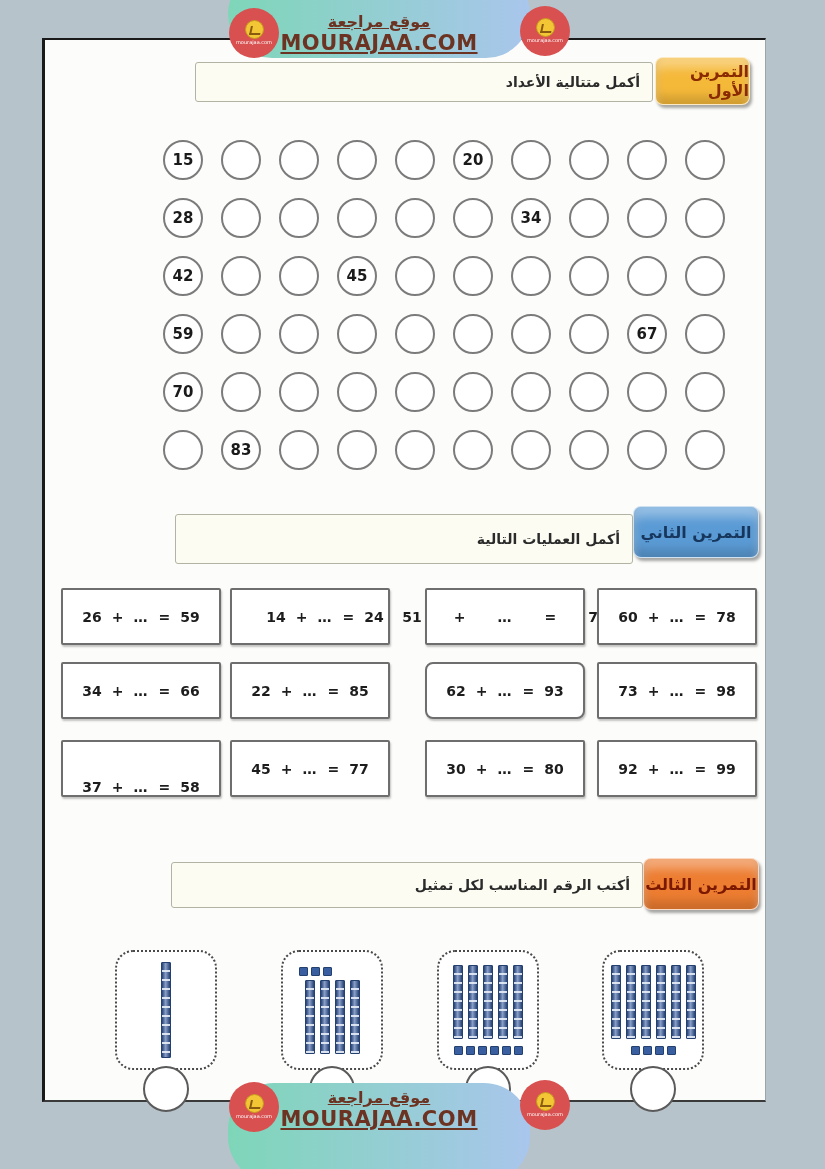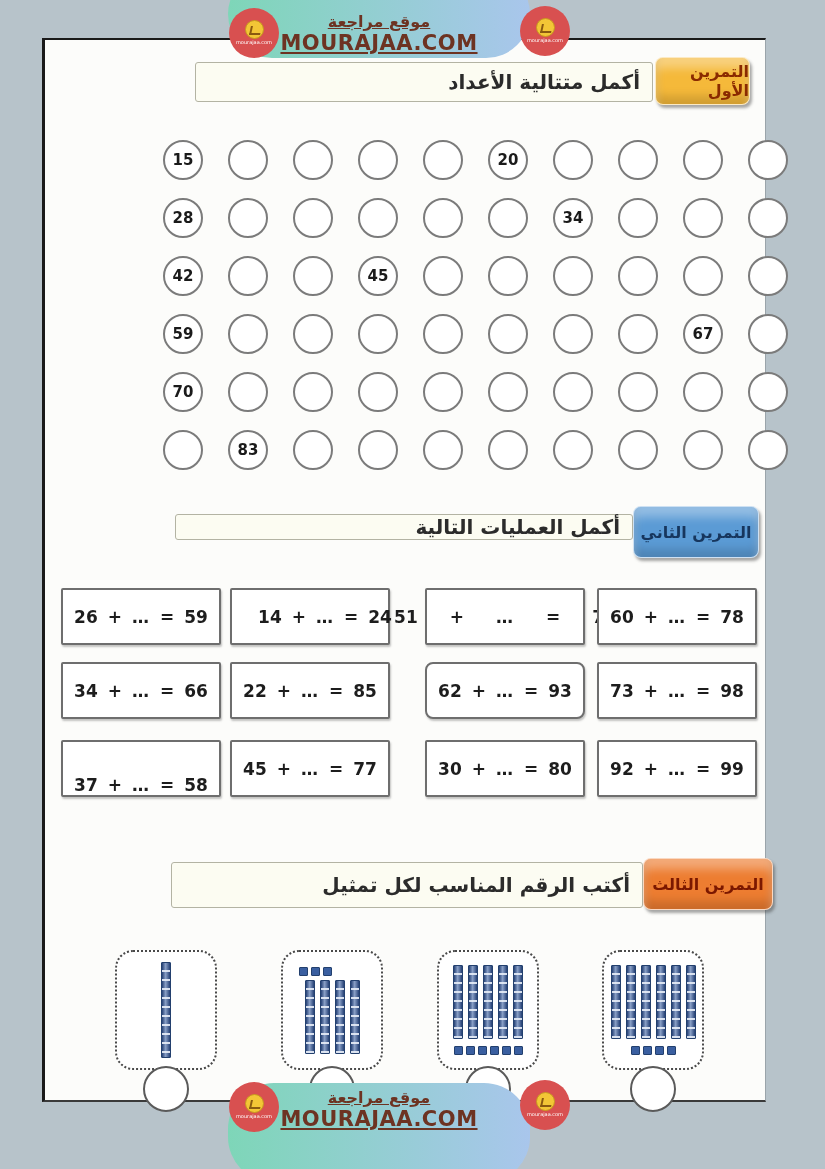--- a/index.html
+++ b/index.html
@@ -34,42 +34,42 @@
 
   
   .ex-label { position:absolute; display:flex; align-items:center; justify-content:center;
     font-weight:bold; font-size:16px; direction:rtl; border-radius:8px;
     box-shadow:2px 3px 3px rgba(60,60,60,.45), inset 0 10px 10px rgba(255,255,255,.35), inset 0 -8px 10px rgba(0,0,0,.15);
     border:1px solid rgba(255,255,255,.7); }
   .ex-label.ex1 { left:610px; top:17px; width:95px; height:48px;
     background:var(--ex1-bg,#f5b93a); color:var(--ex1-text,#8a2a00); }
   .ex-label.ex2 { left:588px; top:466px; width:126px; height:52px;
     background:var(--ex2-bg,#5b9bd5); color:var(--ex2-text,#17365d); }
-  .ex-label.ex3 { left:598px; top:818px; width:130px; height:52px;
+  .ex-label.ex3 { left:598px; top:818px; width:116px; height:52px;
     background:var(--ex3-bg,#ed7d31); color:var(--ex3-text,#7b1800); }
   .instr { position:absolute; background:#fcfcf2; border:1px solid #b3b3a3; border-radius:3px;
     display:flex; align-items:center; direction:rtl; padding:0 12px;
-    font-size:20px; font-weight:600; color:#2b2b2b; }
+    font-size:14px; font-weight:600; color:#2b2b2b; }
   .instr.i1 { left:150px; top:22px; width:458px; height:40px; }
-  .instr.i2 { left:130px; top:474px; width:458px; height:26px; }
+  .instr.i2 { left:130px; top:474px; width:458px; height:50px; }
   .instr.i3 { left:126px; top:822px; width:472px; height:46px; }
 
   
   #circles-grid { position:absolute; left:118px; top:100px; display:flex;
     flex-direction:column; gap:18px; }
-  .circle-row { display:flex; gap:25px; }
+  .circle-row { display:flex; gap:18px; }
   .seq-circle { width:40px; height:40px; border:2px solid #7b7b7b; border-radius:50%;
     background:#fff; display:flex; align-items:center; justify-content:center;
     font-size:15px; font-weight:bold; color:#1a1a1a; }
 
   
   .op-box { position:absolute; width:160px; height:57px; background:#fff;
     border:2px solid #6e6e6e; border-radius:2px; box-shadow:1px 2px 2px rgba(90,90,90,.35);
     display:flex; align-items:center; justify-content:center; gap:10px;
-    font-size:17px; font-weight:bold; color:#1d1d1d; }
+    font-size:14px; font-weight:bold; color:#1d1d1d; }
   .op-dots { letter-spacing:1px; }
 
   
   .card-wrap { position:absolute; top:910px; width:102px; display:flex;
     flex-direction:column; align-items:center; }
   .rep-card { width:102px; height:120px; border:2px dotted #4a4a4a; border-radius:18px;
     background:#fff; display:flex; flex-direction:column; align-items:center;
     justify-content:center; padding:8px 6px; }
   .rods-row { display:flex; gap:5px; align-items:center; justify-content:center; }
   .rod { width:10px; height:74px; background-color:var(--rod-blue,#3a5fa0);

